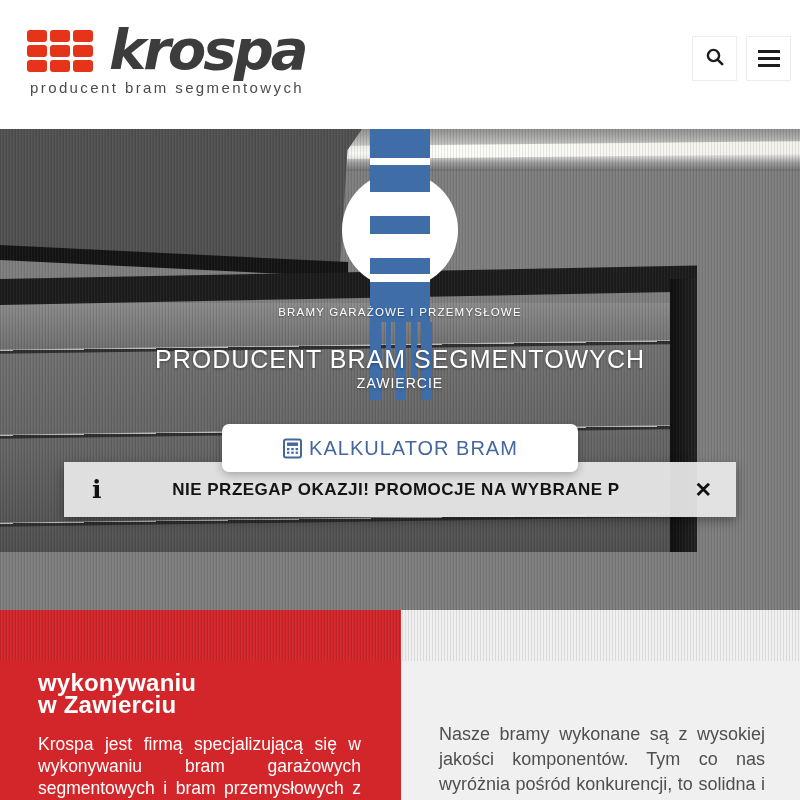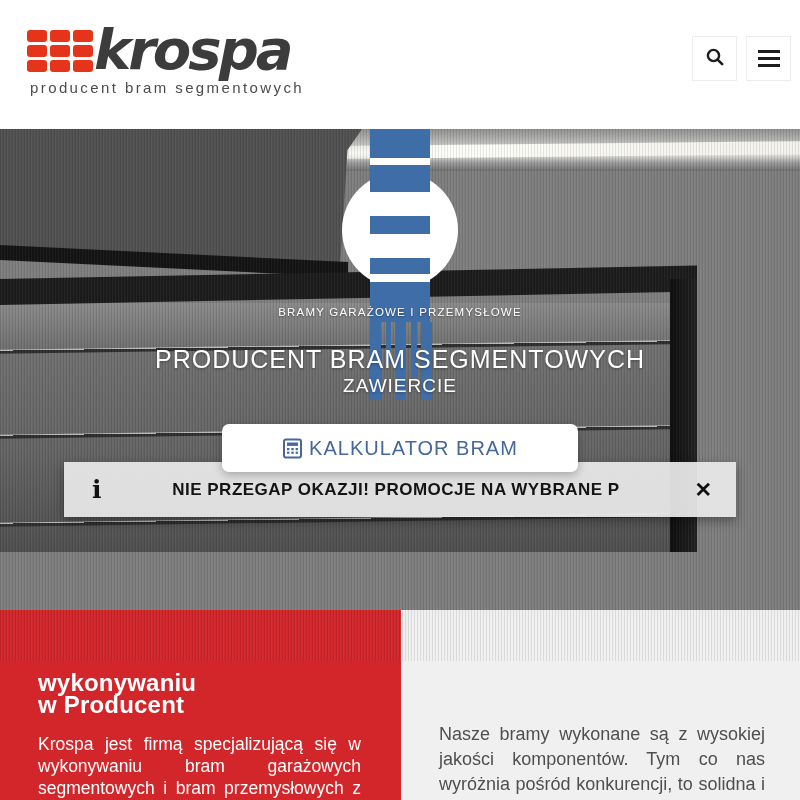--- a/index.html
+++ b/index.html
@@ -6,21 +6,21 @@
   html,body { width:800px; height:800px; overflow:hidden; background:#fff;
               font-family:"Liberation Sans", sans-serif; position:relative; }
 
   
   .header { position:absolute; top:0; left:0; width:800px; height:129px; background:#fff; z-index:20; }
   .logo-link { position:absolute; left:27px; top:24px; display:flex; align-items:flex-start; cursor:pointer; }
   .logo-grid { display:grid; grid-template-columns:repeat(3,20px); grid-template-rows:repeat(3,12px);
                gap:3px; margin-top:6px; }
   .logo-grid span { background:#e6341b; border-radius:3px; display:block; }
   .logo-word { font-family:"DejaVu Sans", sans-serif; font-style:italic; font-weight:bold;
-               font-size:56px; letter-spacing:-3px; color:#3c3c3c; line-height:0.92; margin-left:1px; }
+               font-size:56px; letter-spacing:-3px; color:#3c3c3c; line-height:0.92; margin-left:16px; }
   .tagline { position:absolute; left:30px; top:79px; font-size:15px; letter-spacing:2.4px; color:#4c4c4c; }
   .icon-btn { position:absolute; top:36px; width:45px; height:45px; background:#fff;
               border:1px solid #ececec; display:flex; align-items:center; justify-content:center; cursor:pointer; }
   .btn-search { left:692px; } .btn-menu { left:746px; }
   .menu-bars { display:flex; flex-direction:column; gap:4px; }
   .menu-bars i { width:22px; height:3px; background:#1d1d1d; display:block; }
 
   
   .hero { position:absolute; top:129px; left:0; width:800px; height:532px; overflow:hidden; background:#7e7e7e; }
   .soffit { position:absolute; left:0; top:0; width:362px; height:140px; background:#515151;
@@ -56,21 +56,21 @@
   .sl1 { left:0;  width:11px; height:78px; } .sl2 { left:16px; width:5px;  height:42px; }
   .sl3 { left:25px; width:11px; height:78px; } .sl4 { left:41px; width:6px; height:56px; }
   .sl5 { left:51px; width:11px; height:78px; }
 
   .badge-caption { position:absolute; top:177px; left:0; width:100%; text-align:center; z-index:5;
                    color:#fff; font-size:11.5px; letter-spacing:1.2px; text-shadow:0 1px 2px rgba(0,0,0,.4); }
   .hero-title { position:absolute; top:216px; left:0; width:100%; text-align:center; z-index:5;
                 color:#fff; font-size:25px; letter-spacing:1px; font-weight:400;
                 text-shadow:0 1px 3px rgba(0,0,0,.35); }
   .hero-subtitle { position:absolute; top:246px; left:0; width:100%; text-align:center; z-index:5;
-                   color:#fff; font-size:19px; letter-spacing:1px; text-shadow:0 1px 3px rgba(0,0,0,.35); }
+                   color:#fff; font-size:14px; letter-spacing:1px; text-shadow:0 1px 3px rgba(0,0,0,.35); }
 
   .calc-button { position:absolute; left:222px; top:295px; width:356px; height:48px; background:#fff;
                  border:none; border-radius:7px; z-index:7; display:flex; align-items:center; justify-content:center;
                  gap:6px; color:#45689c; font-size:20px; letter-spacing:1px; cursor:pointer;
                  font-family:Liberation Sans, sans-serif; box-shadow:0 3px 8px rgba(0,0,0,.25); }
 
   .promo-bar { position:absolute; left:64px; top:333px; width:672px; height:55px; z-index:6;
                background:rgba(233,233,233,.93); display:flex; align-items:center;
                box-shadow:0 4px 10px rgba(0,0,0,.35); }
   .info-glyph { margin-left:28px; font-family:"DejaVu Serif", serif; font-weight:bold;
@@ -189,21 +189,21 @@
     <span class="promo-text">NIE PRZEGAP OKAZJI! PROMOCJE NA WYBRANE P</span>
     <button class="promo-close">✕</button>
   </div>
 </div>
 
 <div class="about">
   <div class="about-left">
     <h2 class="about-heading">
       <br>
       <span>wykonywaniu</span><br>
-      <span>w Producent</span>
+      <span>w Zawierciu</span>
     </h2>
     <p class="about-left-par">Krospa jest firmą specjalizującą się w wykonywaniu bram garażowych segmentowych i bram przemysłowych z starannie wyselekcjonowanych paneli</p>
   </div>
   <div class="red-arrow"></div>
   <div class="about-right">
     <p class="about-right-par">Nasze bramy wykonane są z wysokiej jakości komponentów. Tym co nas wyróżnia pośród konkurencji, to solidna i trwała  konstrukcja bramy oraz wysoka</p>
   </div>
 </div>
 
 </body></html>

